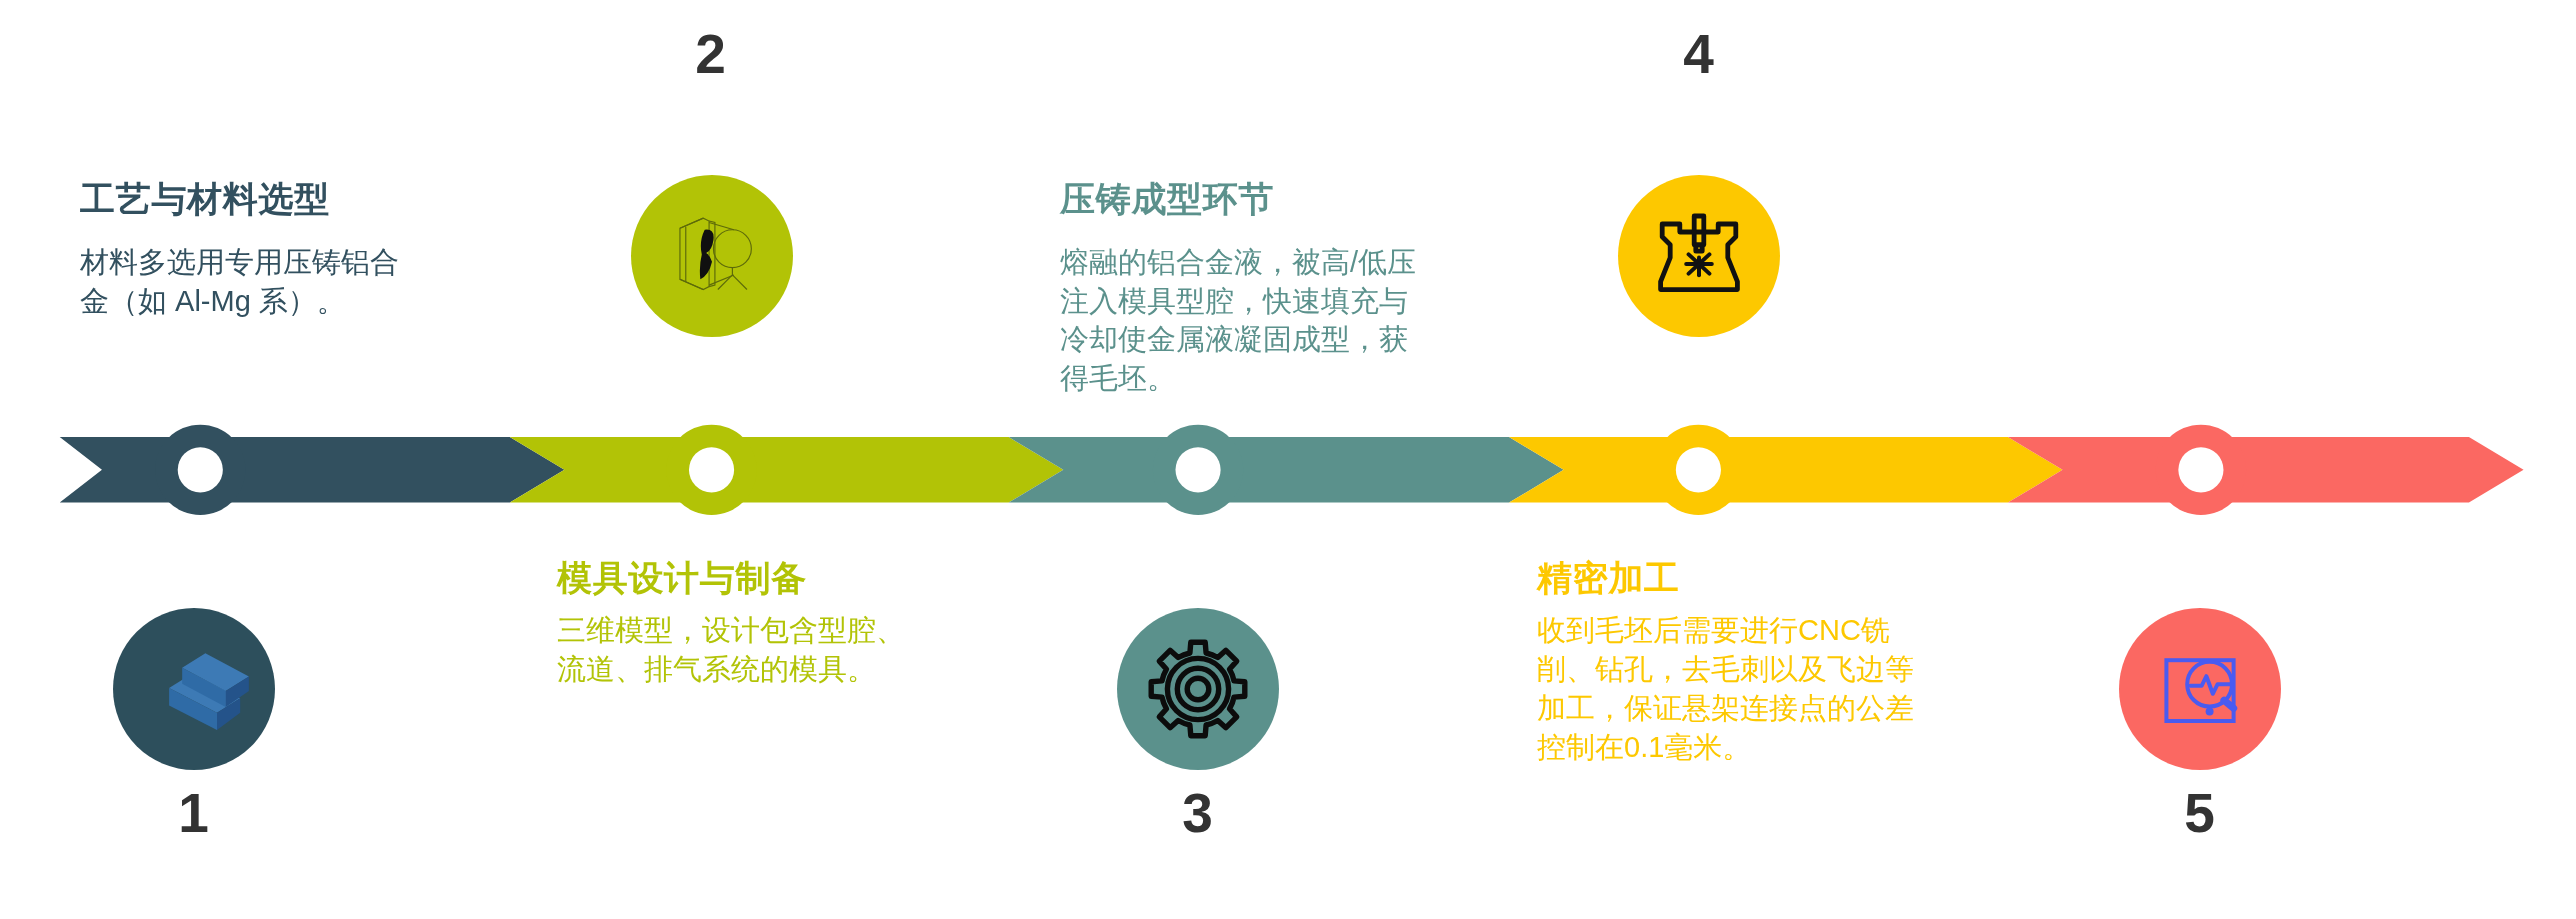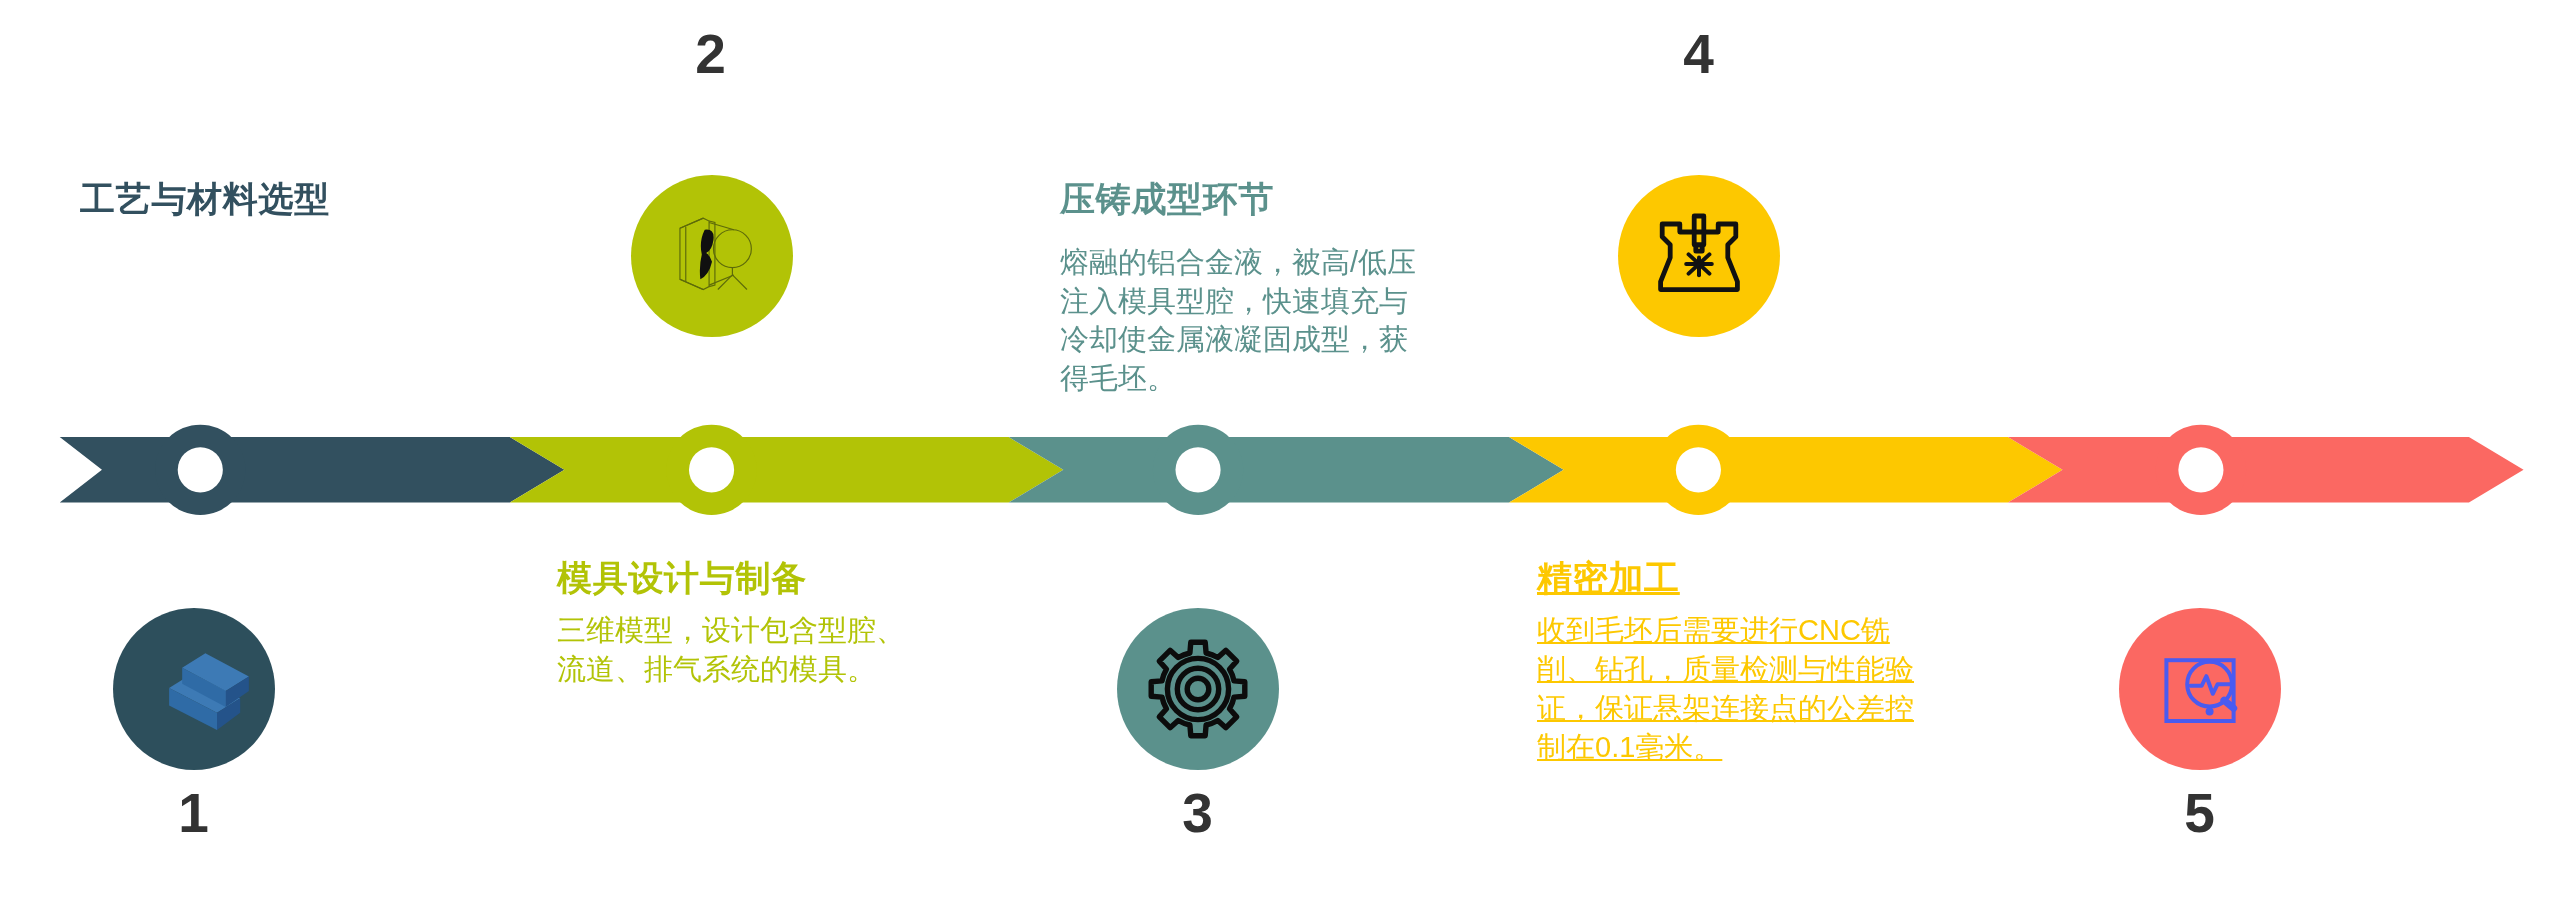--- a/index.html
+++ b/index.html
@@ -106,20 +106,21 @@
       <circle cx="2332" cy="645" r="31" fill="#ffffff"></circle>
     </g>
     <g>
       <circle cx="3022" cy="645" r="62" fill="#fb6862"></circle>
       <circle cx="3022" cy="645" r="31" fill="#ffffff"></circle>
     </g>
   </svg>
 
   <div class="step-block above" style="left:80px; top:178px; width:342px; color:#32505f;">
     <div class="step-title">工艺与材料选型</div>
+    <div class="step-body">材料多选用专用压铸铝合金（如 Al-Mg 系）。</div>
   </div>
 
   <div class="icon-circle" style="left:113px; top:608px; width:162px; height:162px; background:#2d4f5c;">
     <svg width="109" height="87" viewBox="0 0 150 120">
       <polygon points="40,58 72,38 138,72 106,92" fill="#3d7ab5"></polygon>
       <polygon points="40,58 40,82 106,116 106,92" fill="#2f6ba6"></polygon>
       <polygon points="106,92 138,72 138,92 106,116" fill="#24538a"></polygon>
       <polygon points="58,30 90,10 150,42 118,62" fill="#3d7ab5"></polygon>
       <polygon points="58,30 58,52 118,84 118,62" fill="#2f6ba6"></polygon>
       <polygon points="118,62 150,42 150,62 118,84" fill="#24538a"></polygon>
@@ -187,23 +188,23 @@
       </g>
       <g stroke="#111111" stroke-width="5" stroke-linecap="round">
         <line x1="60" y1="62" x2="60" y2="84"></line>
         <line x1="44" y1="70" x2="76" y2="70"></line>
         <line x1="47" y1="58" x2="73" y2="82"></line>
         <line x1="73" y1="58" x2="47" y2="82"></line>
       </g>
     </svg>
   </div>
 
-  <div class="step-block below" style="left:1537px; top:557px; width:379px; color:#fdc800;text-decoration:underline;">
+  <div class="step-block below" style="left:1537px; top:557px; width:379px; color:#fdc800;">
     <div class="step-title">精密加工</div>
-    <div class="step-body">收到毛坯后需要进行CNC铣削、钻孔，质量检测与性能验证，保证悬架连接点的公差控制在0.1毫米。</div>
+    <div class="step-body">收到毛坯后需要进行CNC铣削、钻孔，去毛刺以及飞边等加工，保证悬架连接点的公差控制在0.1毫米。</div>
   </div>
 
 
   <div class="icon-circle" style="left:2119px; top:608px; width:162px; height:162px; background:#fb6862;">
     <svg width="96" height="96" viewBox="0 0 120 120">
       <g fill="none" stroke="#4a5bf0" stroke-width="5">
         <rect x="18" y="24" width="84" height="76"></rect>
         <circle cx="72" cy="54" r="28"></circle>
         <path d="M48,56 L62,56 L68,44 L76,66 L82,54 L98,54" stroke-linejoin="round" stroke-linecap="round"></path>
       </g>

